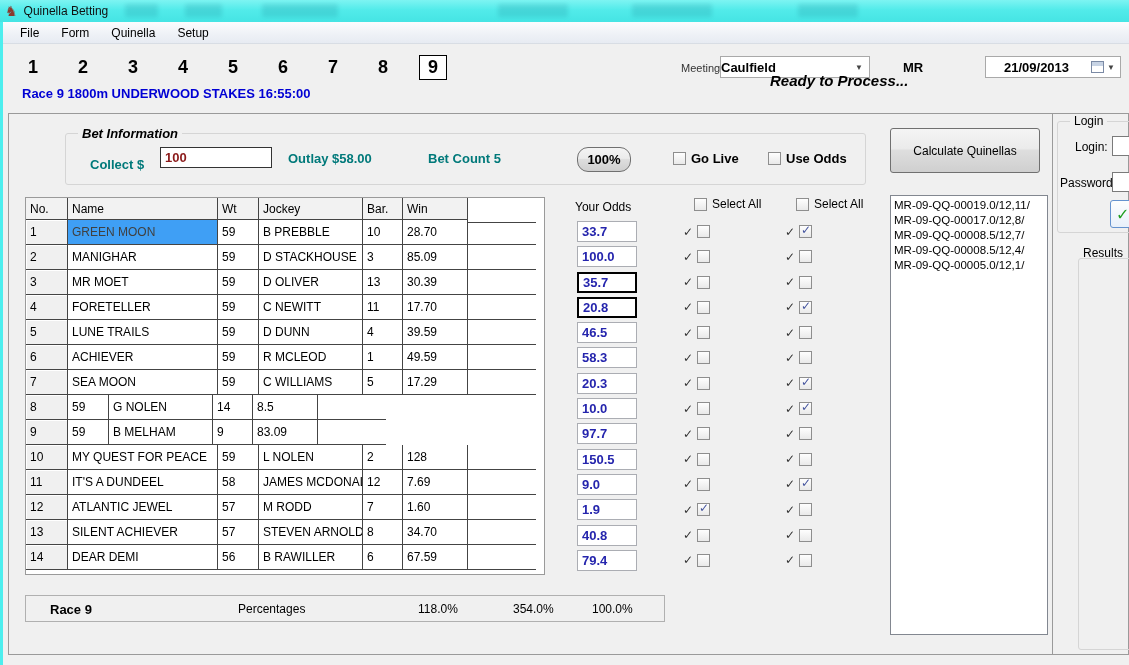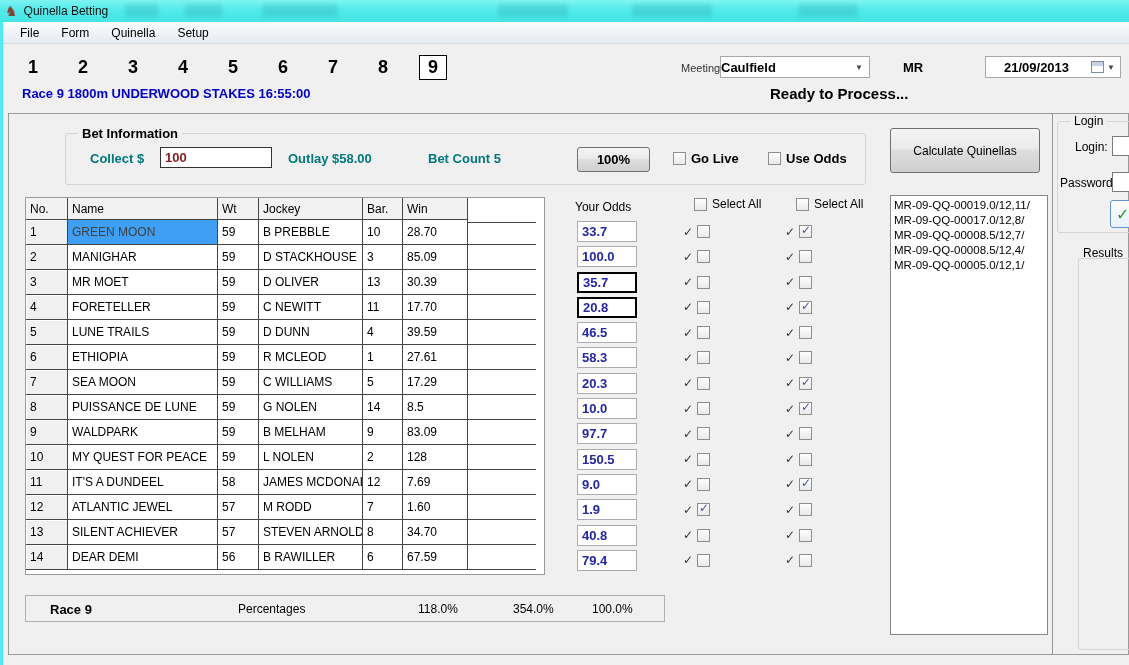--- a/index.html
+++ b/index.html
@@ -44,40 +44,40 @@
   .mr-code { position:absolute; left:903px; top:60px; font-weight:bold; font-size:13px; }
   .datebox {
     position:absolute; left:985px; top:56px; width:136px; height:22px;
     background:#fff; border:1px solid #a9a9a9; display:flex; align-items:center; padding-left:18px;
     font-weight:bold; font-size:13px;
   }
   .cal-icon { margin-left:auto; width:13px; height:12px; border:1px solid #7b8aa5;
     background:linear-gradient(180deg,#c7d3e4 0 4px,#fff 4px),
                repeating-linear-gradient(90deg,#aab6c8 0 1px,transparent 1px 4px); }
   .datebox .arrow { font-size:8px; color:#444; margin:0 5px 0 3px; }
-  .status-text { position:absolute; left:770px; top:85px; font-weight:bold; font-size:15px; }
+  .status-text { position:absolute; left:770px; top:72px; font-weight:bold; font-size:15px;font-style:italic; }
   
   .main-panel { position:absolute; left:8px; top:113px; width:1121px; height:542px;
     border:1px solid #9a9a9a; background:#f0f0f0; }
   .vdivider { position:absolute; left:1052px; top:113px; width:1px; height:542px; background:#9a9a9a; }
   
   .groupbox { position:absolute; border:1px solid #d5d5d5; border-radius:3px; }
   .groupbox > .glabel { position:absolute; top:-8px; left:12px; background:#f0f0f0; padding:0 4px; }
-  .glabel.bold { font-weight:bold; font-size:13px; }
+  .glabel.bold { font-weight:bold; font-size:13px;font-style:italic; }
   
   .teal { color:#00797a; font-weight:bold; font-size:13px; }
   .collect-input { position:absolute; left:160px; top:147px; width:112px; height:21px;
     border:1px solid #333; background:#fff; color:#8b1a1a; font-weight:bold; font-size:13px;
     padding-left:4px; font-family:"Liberation Sans",sans-serif; }
   .btn {
     border:1px solid #707070; border-radius:3px;
     background:linear-gradient(180deg,#f4f4f4 0%,#ebebeb 45%,#dedede 50%,#cfcfcf 100%);
     display:flex; align-items:center; justify-content:center; cursor:default;
   }
-  .btn-100 { position:absolute; left:577px; top:147px; width:73px; height:25px; font-weight:bold; font-size:13px; }
+  .btn-100 { position:absolute; left:577px; top:147px; width:54px; height:25px; font-weight:bold; font-size:13px;border-radius:11px; }
   .btn-calc { position:absolute; left:890px; top:128px; width:150px; height:45px; font-size:12px; }
   
   .cb { display:inline-block; width:13px; height:13px; border:1px solid #8e8e8e;
         background:linear-gradient(180deg,#fefefe,#e9e9e9); position:relative; }
   .cb.on::after { content:"✓"; position:absolute; left:1px; top:-3px; color:#44549e;
         font-weight:bold; font-size:12px; font-family:"DejaVu Sans",sans-serif; }
   .chk-row { position:absolute; display:flex; align-items:center;text-align:right; }
   .chk-row .lbl { margin-left:5px; }
   .chk-row .lbl.bold { font-weight:bold; font-size:13px; }
   
@@ -220,21 +220,21 @@
     <span class="arrow">▼</span>
   </div>
   <div class="status-text">Ready to Process...</div>
 
   <div class="main-panel"></div>
   <div class="vdivider"></div>
 
   <div class="groupbox" style="left:65px;top:133px;width:801px;height:52px">
     <span class="glabel bold">Bet Information</span>
   </div>
-  <span class="teal" style="position:absolute;left:90px;top:151px">Collect $</span>
+  <span class="teal" style="position:absolute;left:90px;top:157px">Collect $</span>
   <input class="collect-input" value="100" style="">
   <span class="teal" style="position:absolute;left:288px;top:151px">Outlay $58.00</span>
   <span class="teal" style="position:absolute;left:428px;top:151px">Bet Count 5</span>
   <div class="btn btn-100">100%</div>
 
   <div class="chk-row" style="left:673px;top:151px">
     <span class="cb"></span>
     <span class="lbl bold">Go Live</span>
   </div>
   <div class="chk-row" style="left:768px;top:151px">
@@ -301,51 +301,49 @@
           <div class="c c-name">LUNE TRAILS</div>
           <div class="c c-wt">59</div>
           <div class="c c-jockey">D DUNN</div>
           <div class="c c-bar">4</div>
           <div class="c c-win">39.59</div>
           <div class="c c-pl">7.69</div>
         </div>
 
         <div class="trow">
           <div class="c c-no">6</div>
-          <div class="c c-name">ETHIOPIA</div>
+          <div class="c c-name">ACHIEVER</div>
           <div class="c c-wt">59</div>
           <div class="c c-jockey">R MCLEOD</div>
           <div class="c c-bar">1</div>
-          <div class="c c-win">27.61</div>
+          <div class="c c-win">49.59</div>
           <div class="c c-pl">9.39</div>
         </div>
 
         <div class="trow">
           <div class="c c-no">7</div>
           <div class="c c-name">SEA MOON</div>
           <div class="c c-wt">59</div>
           <div class="c c-jockey">C WILLIAMS</div>
           <div class="c c-bar">5</div>
           <div class="c c-win">17.29</div>
           <div class="c c-pl">3.40</div>
         </div>
 
         <div class="trow">
           <div class="c c-no">8</div>
-          <div class="c c-name">PUISSANCE DE LUNE</div>
           <div class="c c-wt">59</div>
           <div class="c c-jockey">G NOLEN</div>
           <div class="c c-bar">14</div>
           <div class="c c-win">8.5</div>
           <div class="c c-pl">2.00</div>
         </div>
 
         <div class="trow">
           <div class="c c-no">9</div>
-          <div class="c c-name">WALDPARK</div>
           <div class="c c-wt">59</div>
           <div class="c c-jockey">B MELHAM</div>
           <div class="c c-bar">9</div>
           <div class="c c-win">83.09</div>
           <div class="c c-pl">13.39</div>
         </div>
 
         <div class="trow">
           <div class="c c-no">10</div>
           <div class="c c-name">MY QUEST FOR PEACE</div>

